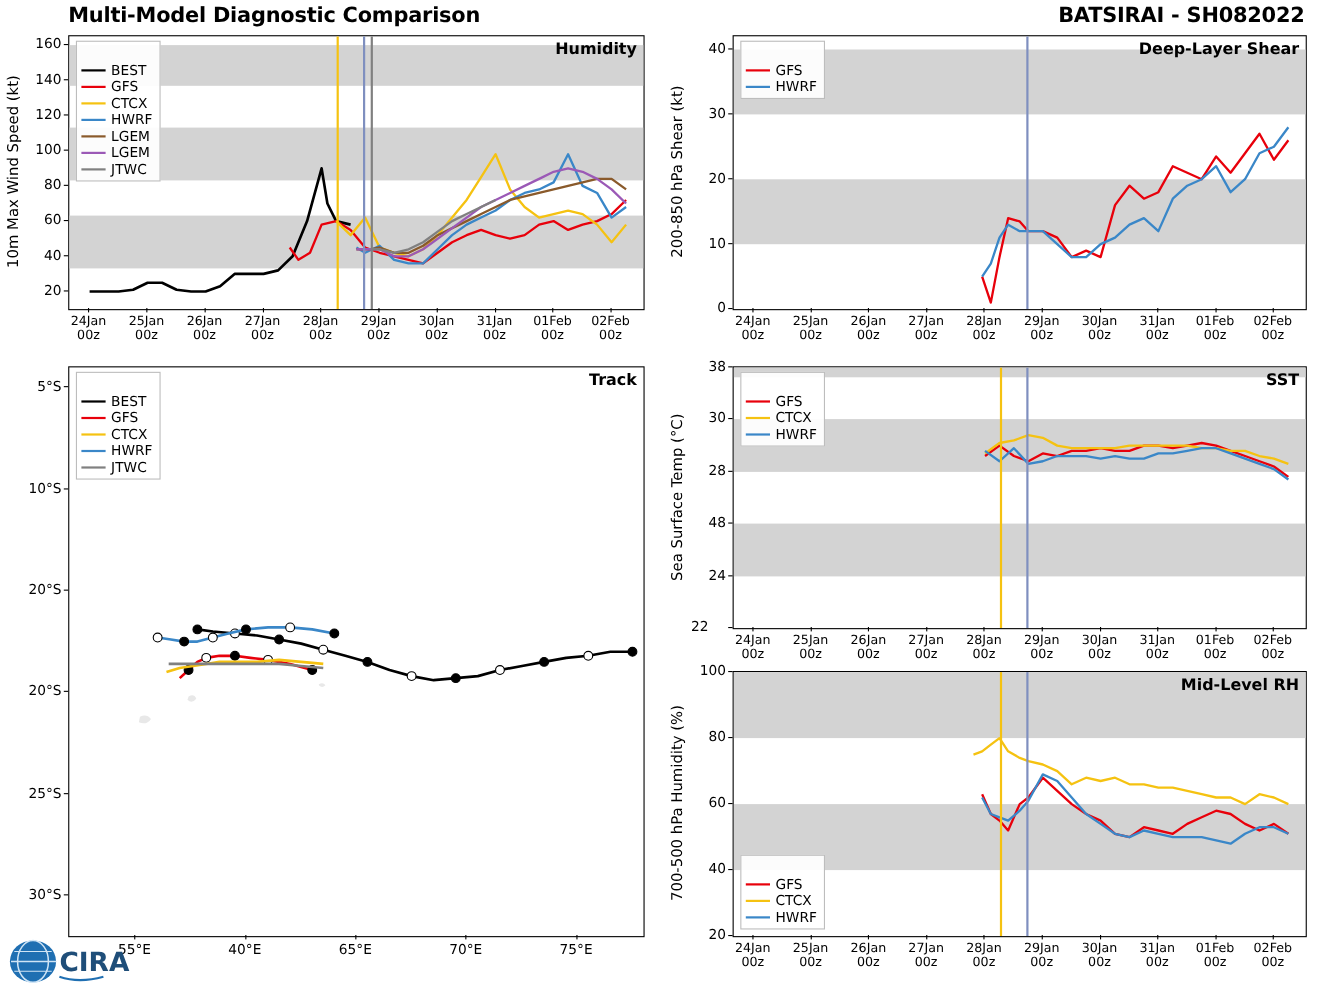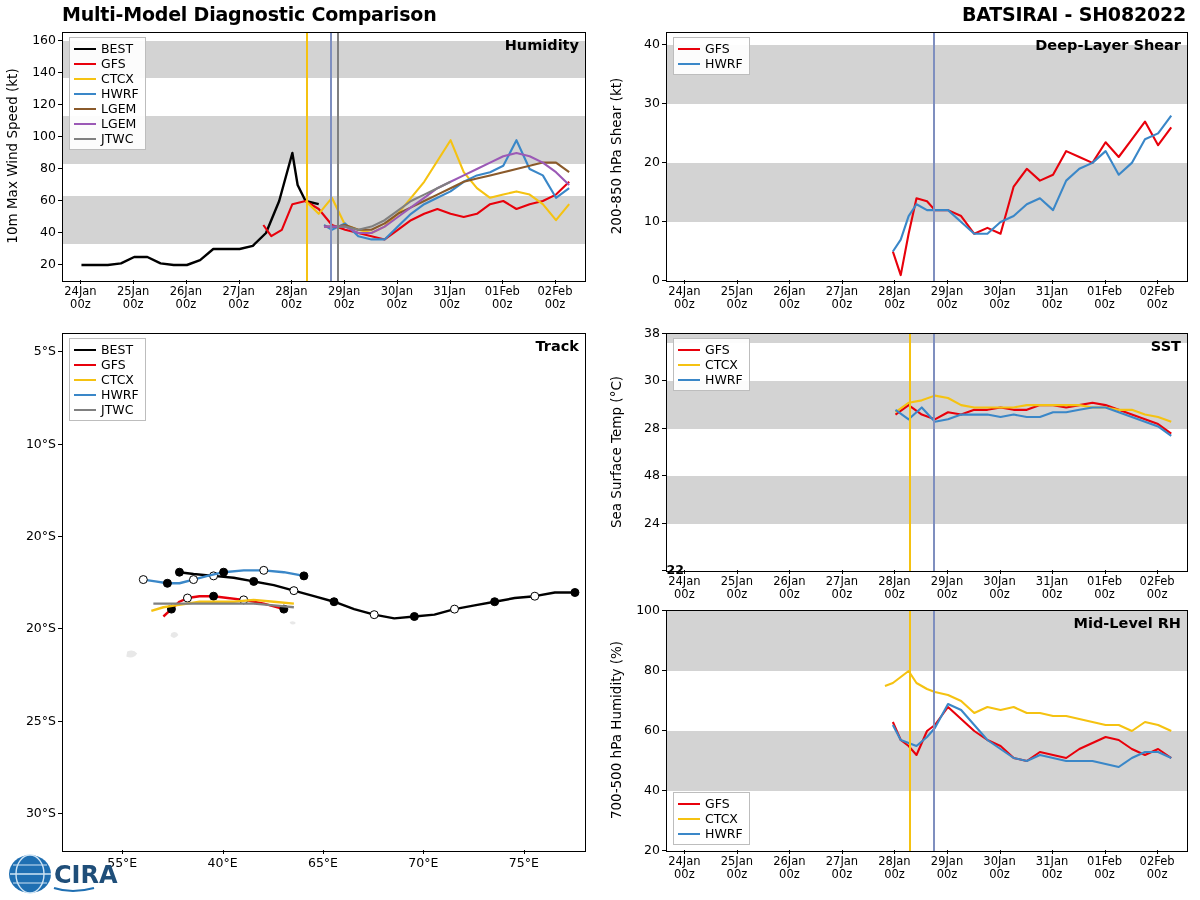--- a/index.html
+++ b/index.html
@@ -57,21 +57,21 @@
     text-align:center;
     white-space:nowrap;
     line-height:13px;
   }
   .tickmark{position:absolute;background:#000;}
 
   .legend{
     position:absolute;
     border:1px solid #bdbdbd;
     background:rgba(255,255,255,0.92);
-    padding:3px 6px 3px 4px;
+    padding:18px 6px 3px 4px;
     z-index:7;
     font-size:12.5px;
   }
   .legend .row{display:flex;align-items:center;height:15px;}
   .legend .swatch{
     width:22px;height:0;border-top-width:2.6px;border-top-style:solid;
     margin-right:5px;
   }
   .legend .lbl{font-size:12.5px;}
 
@@ -243,21 +243,21 @@
         <div class="row">
           <span class="swatch" style="border-top-color: rgb(245, 194, 17);"></span>
           <span class="lbl">CTCX</span>
         </div>
         <div class="row">
           <span class="swatch" style="border-top-color: rgb(58, 135, 200);"></span>
           <span class="lbl">HWRF</span>
         </div>
       </div>
     </div>
-    <div class="ytick" style="left: 648px; width: 36px; top: 562px; font-weight: bold;">22</div>
+    <div class="ytick" style="left: 608px; width: 36px; top: 562px;">22</div>
     <div class="tickmark" style="left: 662px; top: 570px; width: 4px; height: 1px;"></div>
     <div class="ytick" style="left: 624px; width: 36px; top: 514.6px;">24</div>
     <div class="tickmark" style="left: 662px; top: 522.6px; width: 4px; height: 1px;"></div>
     <div class="ytick" style="left: 624px; width: 36px; top: 467.2px;">48</div>
     <div class="tickmark" style="left: 662px; top: 475.2px; width: 4px; height: 1px;"></div>
     <div class="ytick" style="left: 624px; width: 36px; top: 419.8px;">28</div>
     <div class="tickmark" style="left: 662px; top: 427.8px; width: 4px; height: 1px;"></div>
     <div class="ytick" style="left: 624px; width: 36px; top: 372.4px;">30</div>
     <div class="tickmark" style="left: 662px; top: 380.4px; width: 4px; height: 1px;"></div>
     <div class="ytick" style="left: 624px; width: 36px; top: 325px;">38</div>

